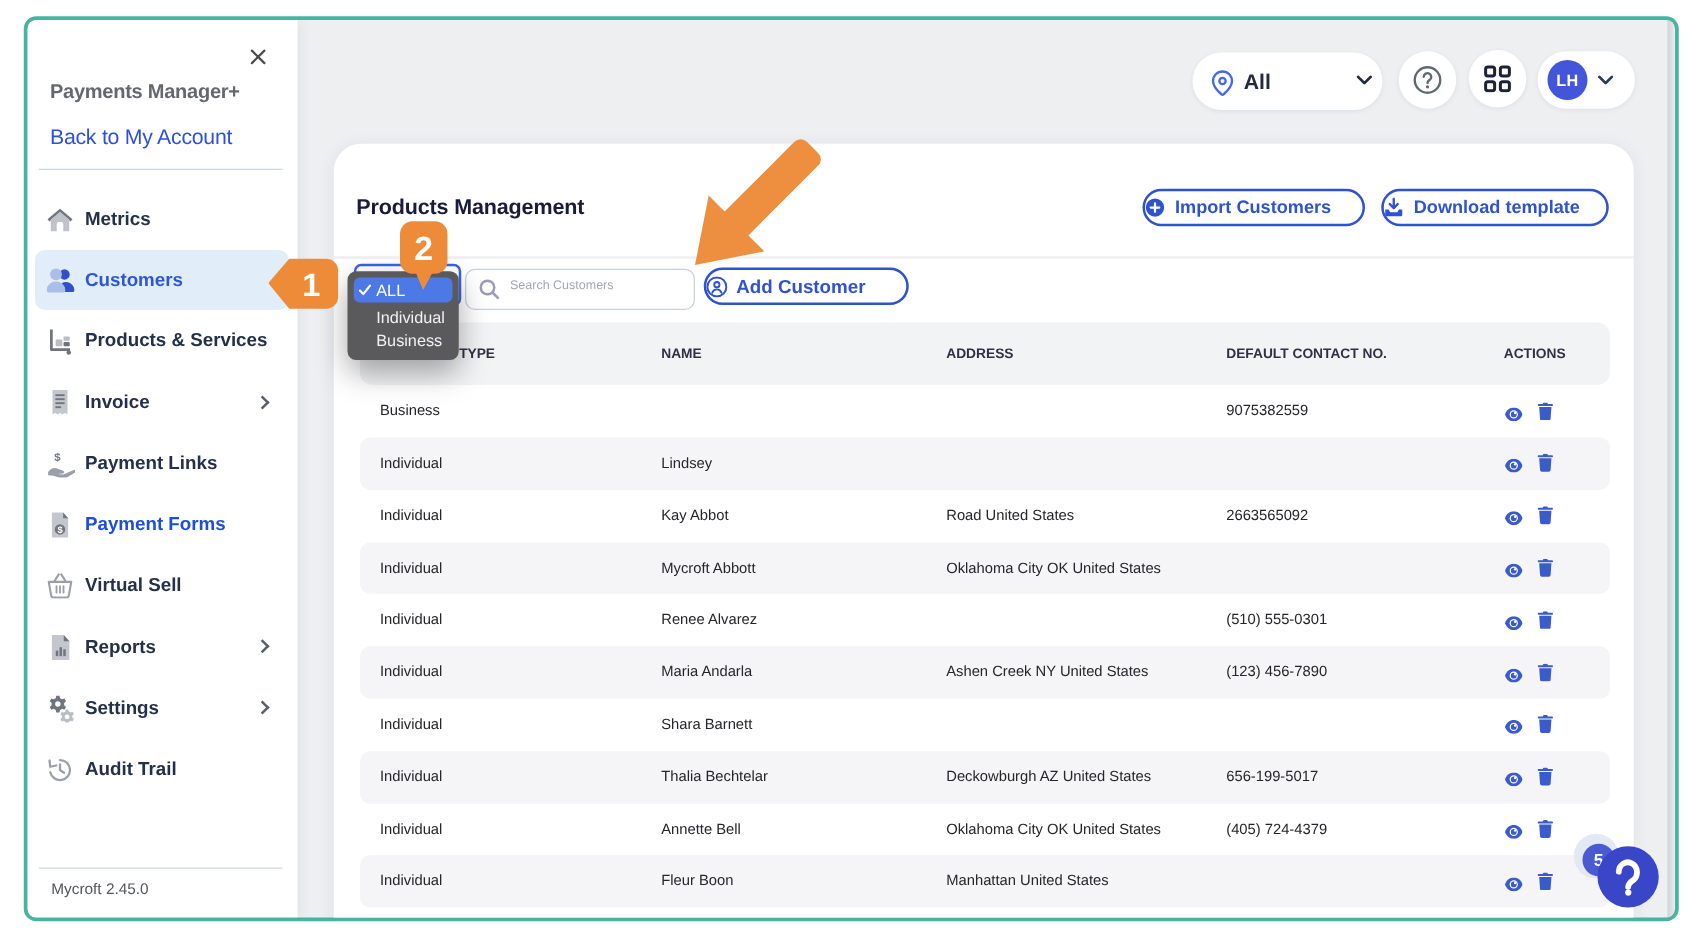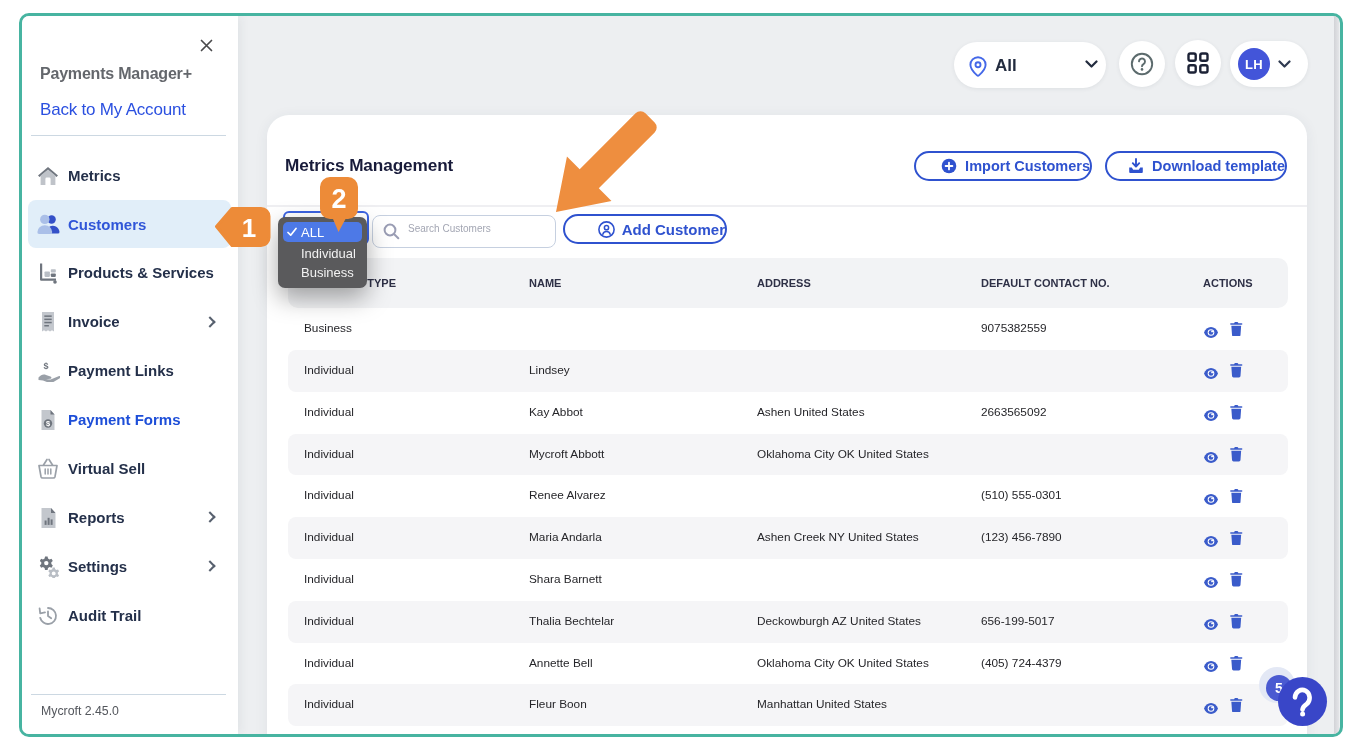--- a/index.html
+++ b/index.html
@@ -3,21 +3,21 @@
 <style>
 *{margin:0;padding:0;box-sizing:border-box}
 html,body{width:1360px;height:746px;background:#fff;font-family:"Liberation Sans",sans-serif;overflow:hidden}
 .abs{position:absolute}
 #frame{position:absolute;left:19px;top:13px;width:1324px;height:724px;border:3px solid #47b4a1;border-radius:10px;background:#edeff1;overflow:hidden}
 #sidebar{position:absolute;left:0;top:0;width:216px;height:718px;background:#fff;box-shadow:2px 0 10px rgba(40,50,70,.07)}
 .mlabel{position:absolute;font-size:15px;font-weight:bold;color:#24304a;white-space:nowrap}
 .chev{position:absolute;width:8px;height:8px;border-right:2px solid #57606e;border-top:2px solid #57606e;transform:rotate(45deg)}
 .pill{position:absolute;background:#fff;border-radius:23px;box-shadow:0 1px 4px rgba(40,50,70,.08)}
 .hcirc{position:absolute;width:46px;height:46px;border-radius:50%;background:#fff;box-shadow:0 1px 4px rgba(40,50,70,.08)}
-.btn{position:absolute;background:#fff;border:2px solid #2f52cf;border-radius:16px;color:#2f52cf;font-weight:bold;display:flex;align-items:center;justify-content:flex-end;white-space:nowrap}
+.btn{position:absolute;background:#fff;border:2px solid #2f52cf;border-radius:16px;color:#2f52cf;font-weight:bold;display:flex;align-items:center;justify-content:flex-start;white-space:nowrap}
 .hdrlab{position:absolute;font-size:11px;font-weight:bold;color:#2e3046;letter-spacing:0;top:0;line-height:50px}
 .cell{position:absolute;font-size:11.8px;color:#26262a;white-space:nowrap;top:0}
 .rowband{position:absolute;left:0;width:1000px;height:41.8px;border-radius:8px}
 </style></head>
 <body>
 <div id="frame">
 
 <div id="sidebar">
 <svg class="abs" style="left:178px;top:23px" width="13" height="13" viewBox="0 0 13 13">
         <path d="M1.5 1.5 L11.5 11.5 M11.5 1.5 L1.5 11.5" stroke="#4a4a4c" stroke-width="1.7" stroke-linecap="round"></path>
@@ -147,21 +147,21 @@
 <rect x="1.5" y="13.3" width="7.2" height="7.2" rx="1.8"></rect>
 <rect x="13.3" y="13.3" width="7.2" height="7.2" rx="1.8"></rect>
 </g>
     </svg>
 <div class="pill" style="left:1208px;top:25px;width:78px;height:46px"></div>
 <div class="abs" style="left:1216px;top:32px;width:32px;height:32px;border-radius:50%;background:#4355d9;color:#fff;font-size:13px;font-weight:bold;display:flex;align-items:center;justify-content:center;letter-spacing:.3px">LH</div>
 <svg class="abs" style="left:1256px;top:44px" width="13" height="9" viewBox="0 0 13 9">
       <path d="M1.5 1.5 L6.5 6.5 L11.5 1.5" fill="none" stroke="#2e3a50" stroke-width="2.2" stroke-linecap="round" stroke-linejoin="round"></path>
     </svg>
 <div class="abs" style="left:245px;top:99px;width:1040px;height:640px;background:#fff;border-radius:22px 22px 0 0;box-shadow:0 2px 14px rgba(40,50,80,.07)"></div>
-<div class="abs" style="left:263px;top:139px;font-size:17.2px;font-weight:bold;color:#181b3a;letter-spacing:-0.1px">Metrics Management</div>
+<div class="abs" style="left:263px;top:139px;font-size:17.2px;font-weight:bold;color:#181b3a;letter-spacing:-0.1px">Products Management</div>
 <div class="btn" style="left:892px;top:135px;width:178px;height:30px;border-radius:15px;font-size:14.5px">
 <svg width="16" height="16" viewBox="0 0 16 16" style="margin-right:8px">
         <circle cx="8" cy="8" r="7.3" fill="#2f52cf"></circle>
         <path d="M8 4.6 V11.4 M4.6 8 H11.4" stroke="#fff" stroke-width="1.8" stroke-linecap="round"></path>
       </svg>Import Customers</div>
 <div class="btn" style="left:1083px;top:135px;width:182px;height:30px;border-radius:15px;font-size:14.5px">
 <svg width="16" height="16" viewBox="0 0 16 16" style="margin-right:8px">
         <path d="M8 1 v7 M4.8 5.2 L8 8.6 l3.2 -3.4" stroke="#2f52cf" stroke-width="1.9" fill="none" stroke-linecap="round" stroke-linejoin="round"></path>
         <path d="M1.2 9.5 h2.6 l1.4 2.2 h5.6 l1.4 -2.2 h2.6 V14 a1 1 0 0 1 -1 1 H2.2 a1 1 0 0 1 -1 -1 Z" fill="#2f52cf"></path>
       </svg>Download template</div>
@@ -212,21 +212,21 @@
             <circle cx="8.1" cy="4.4" r="0.95" fill="#fff"></circle>
           </svg></div>
 <div class="abs" style="left:942px;top:13.5px"><svg width="12.5" height="14.5" viewBox="0 0 13 15">
             <path d="M4.6 0.6 a0.9 0.9 0 0 1 0.9 -0.6 h2 a0.9 0.9 0 0 1 0.9 0.6 l0.3 0.7 h3.4 a0.8 0.8 0 0 1 0 1.6 H0.9 a0.8 0.8 0 0 1 0 -1.6 h3.4 Z" fill="#3a5bca"></path>
             <path d="M1.4 3.8 h10.2 l-0.7 9.7 a1.6 1.6 0 0 1 -1.6 1.5 H3.7 a1.6 1.6 0 0 1 -1.6 -1.5 Z" fill="#3a5bca"></path>
           </svg></div>
 </div>
 <div class="abs" style="left:0;top:83.6px;width:1000px;height:41.8px">
 <div class="cell" style="left:16px;line-height:41.8px">Individual</div>
 <div class="cell" style="left:241px;line-height:41.8px">Kay Abbot</div>
-<div class="cell" style="left:469px;line-height:41.8px">Ashen United States</div>
+<div class="cell" style="left:469px;line-height:41.8px">Road United States</div>
 <div class="cell" style="left:693px;line-height:41.8px">2663565092</div>
 <div class="abs" style="left:916px;top:15.5px"><svg width="14" height="11" viewBox="0 0 14 11">
             <path d="M7 0 C10.2 0 12.8 2.1 14 5.5 12.8 8.9 10.2 11 7 11 3.8 11 1.2 8.9 0 5.5 1.2 2.1 3.8 0 7 0 Z" fill="#3a5bca"></path>
             <circle cx="7" cy="5.5" r="3.3" fill="#fff"></circle>
             <circle cx="7" cy="5.5" r="2.3" fill="#3a5bca"></circle>
             <circle cx="8.1" cy="4.4" r="0.95" fill="#fff"></circle>
           </svg></div>
 <div class="abs" style="left:942px;top:13.5px"><svg width="12.5" height="14.5" viewBox="0 0 13 15">
             <path d="M4.6 0.6 a0.9 0.9 0 0 1 0.9 -0.6 h2 a0.9 0.9 0 0 1 0.9 0.6 l0.3 0.7 h3.4 a0.8 0.8 0 0 1 0 1.6 H0.9 a0.8 0.8 0 0 1 0 -1.6 h3.4 Z" fill="#3a5bca"></path>
             <path d="M1.4 3.8 h10.2 l-0.7 9.7 a1.6 1.6 0 0 1 -1.6 1.5 H3.7 a1.6 1.6 0 0 1 -1.6 -1.5 Z" fill="#3a5bca"></path>

